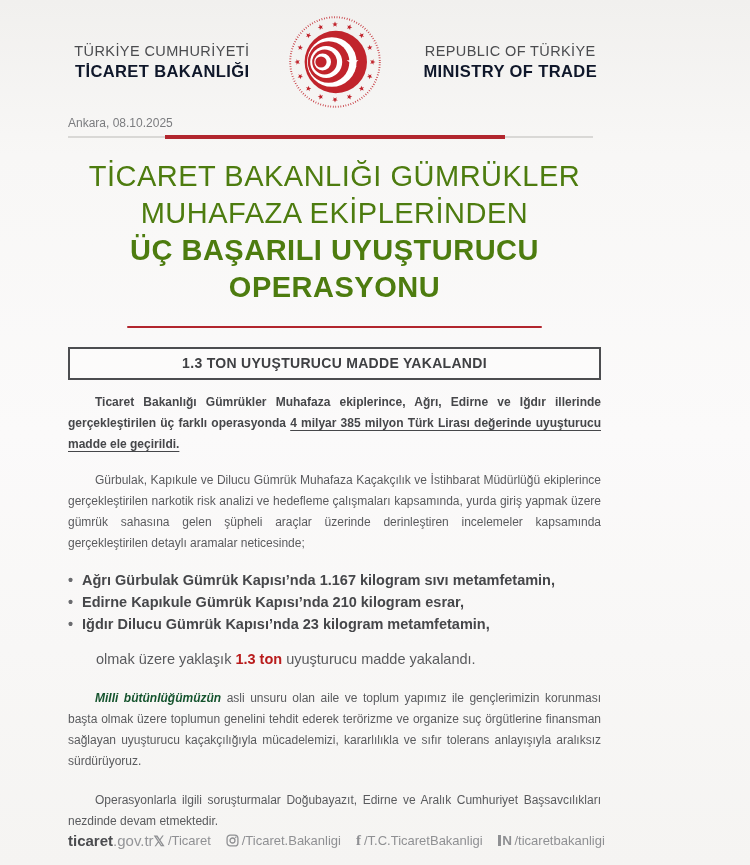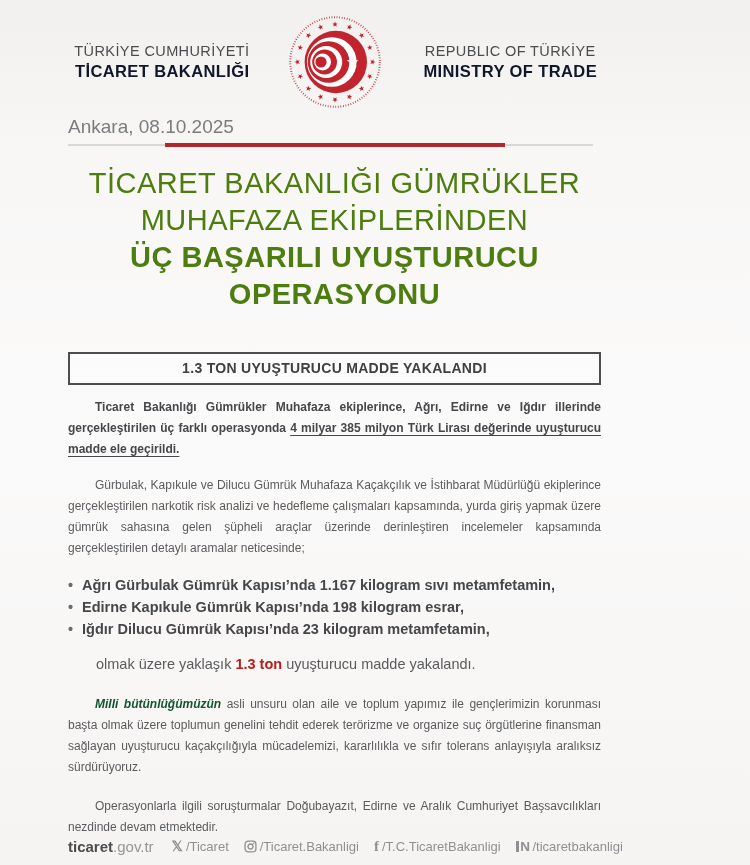--- a/index.html
+++ b/index.html
@@ -17,21 +17,21 @@
   }
   
   .header{ display:flex; align-items:center; }
   .header .side{ flex:1; }
   .header .side.left{ text-align:right; padding-right:26px; }
   .header .side.right{ text-align:center; padding-left:26px; }
   .hdr-small{ font-size:14.5px; letter-spacing:.4px; color:#4b4c4f; }
   .hdr-big{ font-size:16.5px; font-weight:bold; letter-spacing:.4px; color:#0f172a; margin-top:3px; }
   .logo-wrap{ width:118px; height:96px; display:flex; align-items:center; justify-content:center; }
   
-  .dateline{ margin-top:6px; font-size:19px; color:#7b7c7f; }
+  .dateline{ margin-top:6px; font-size:12px; color:#7b7c7f; }
   .toprule{ position:relative; margin-top:5px; height:4px; }
   .toprule .grayline{ position:absolute; top:1px; left:0; right:8px; height:2px; background:#d9d8d6; }
   .toprule .redseg{ position:absolute; top:0; left:50%; transform:translateX(-50%); width:340px; height:4px; background:#b2262e; }
   
   .title{ margin-top:22px; text-align:center; color:#4d7c0f; }
   .title .t-line{ font-size:29px; line-height:37px; letter-spacing:.5px; }
   .title .t-bold{ font-weight:bold; }
   .red-divider{ margin:20px auto 0; width:415px; height:4px; background:#b2262e; border-radius:2px; }
   
   .hl-box{
@@ -46,21 +46,21 @@
   .p2{ margin-top:15px; }
   .bullets{ margin-top:15px; list-style:none; }
   .bullets li{ display:flex; font-weight:bold; color:#46474a; font-size:14.5px; line-height:22px; }
   .bullets .dot{ width:14px; flex:0 0 14px; text-align:left; color:#6a6b6e; }
   .summary{ margin-top:14px; padding-left:28px; font-size:14.5px; line-height:21.5px; }
   .summary .b{ font-weight:bold; color:#b91c1c; }
   .p3{ margin-top:18px; }
   .p3 .b{ font-weight:bold; color:#14532d;font-style:italic; }
   .p4{ margin-top:18px; }
   
-  .footer{ margin-top:auto; display:flex; align-items:flex-start; justify-content:space-between;gap:18px; }
+  .footer{ margin-top:auto; display:flex; align-items:flex-start; justify-content:space-between; }
   .site{ font-size:15px; color:#949598; cursor:pointer; }
   .site .b{ font-weight:bold; color:#4b4c4f; }
   .socials{ display:flex; align-items:center; gap:15px; }
   .social{ display:flex; align-items:center; gap:3px; font-size:13px; color:#8f9093; cursor:pointer; }
   .ic{ display:inline-flex; align-items:center; justify-content:center; color:#8f9093; }
   .ic svg{ display:block; }
   .ic-x{ font-weight:bold; font-size:14px; }
   .ic-f{ font-weight:bold; font-size:15px; font-family:"Liberation Serif", serif; }
   .ic-n{ display:inline-flex; align-items:center; gap:1.5px; }
   .ic-n .bar{ width:3px; height:11px; background:#8f9093; display:inline-block; }
@@ -137,21 +137,21 @@
 
   <p class="para p2">Gürbulak, Kapıkule ve Dilucu Gümrük Muhafaza Kaçakçılık ve İstihbarat Müdürlüğü ekiplerince gerçekleştirilen narkotik risk analizi ve hedefleme çalışmaları kapsamında, yurda giriş yapmak üzere gümrük sahasına gelen şüpheli araçlar üzerinde derinleştiren incelemeler kapsamında gerçekleştirilen detaylı aramalar neticesinde;</p>
 
   <ul class="bullets">
     <li>
         <span class="dot">•</span>
         <span>Ağrı Gürbulak Gümrük Kapısı’nda 1.167 kilogram sıvı metamfetamin,</span>
       </li>
     <li>
         <span class="dot">•</span>
-        <span>Edirne Kapıkule Gümrük Kapısı’nda 198 kilogram esrar,</span>
+        <span>Edirne Kapıkule Gümrük Kapısı’nda 210 kilogram esrar,</span>
       </li>
     <li>
         <span class="dot">•</span>
         <span>Iğdır Dilucu Gümrük Kapısı’nda 23 kilogram metamfetamin,</span>
       </li>
   </ul>
 
   <p class="summary"><span>olmak üzere yaklaşık </span><span class="b">1.3 ton</span><span> uyuşturucu madde yakalandı.</span></p>
 
   <p class="para p3"><span class="b">Milli bütünlüğümüzün</span><span> asli unsuru olan aile ve toplum yapımız ile gençlerimizin korunması başta olmak üzere toplumun genelini tehdit ederek terörizme ve organize suç örgütlerine finansman sağlayan uyuşturucu kaçakçılığıyla mücadelemizi, kararlılıkla ve sıfır tolerans anlayışıyla aralıksız sürdürüyoruz.</span></p>

